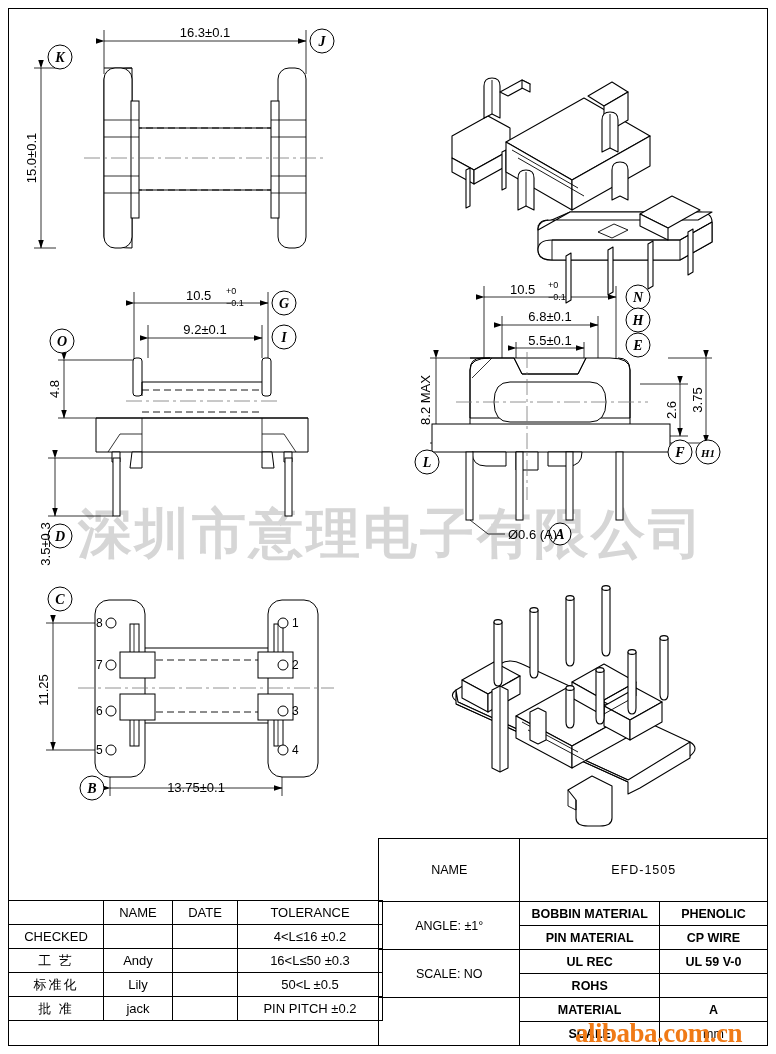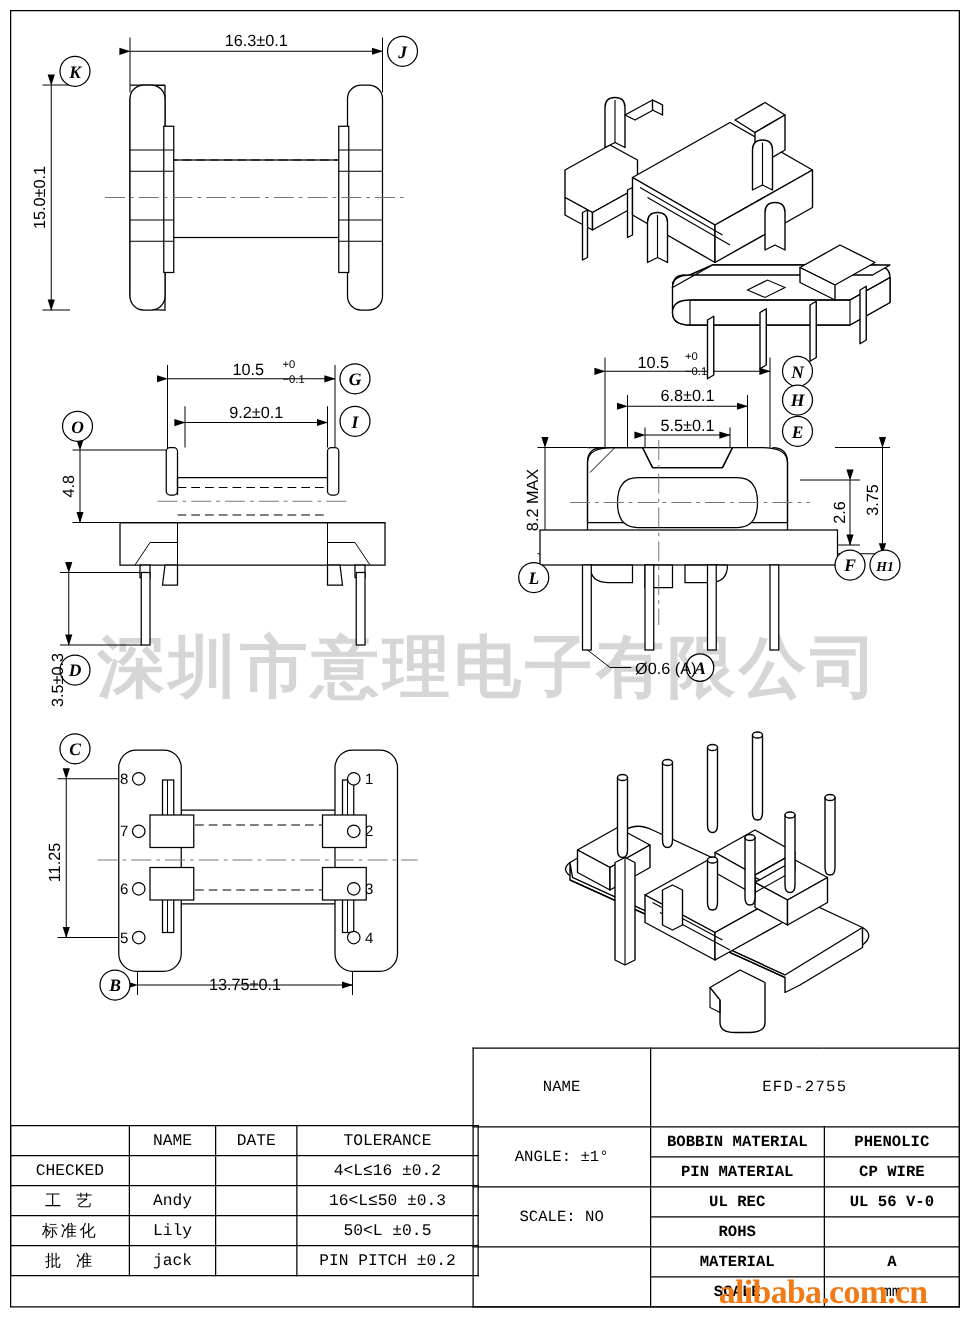--- a/index.html
+++ b/index.html
@@ -28,21 +28,21 @@
   .wm-cn{position:absolute;left:78px;top:498px;width:620px;text-align:center;
          font-family:"DejaVu Sans",sans-serif;font-size:54px;font-weight:bold;
          color:#cfcfcf;letter-spacing:3px;white-space:nowrap;opacity:.85;}
   .wm-ali{position:absolute;left:575px;top:1018px;font-family:"Liberation Serif",serif;
           font-size:27px;font-weight:bold;color:#f07a16;letter-spacing:-0.5px;
           white-space:nowrap;}
   
   #titleblock{position:absolute;left:8px;top:838px;width:760px;height:208px;}
   table.tb{border-collapse:collapse;position:absolute;}
   table.tb td{border:1.1px solid #000;text-align:center;vertical-align:middle;
-              font-family:Liberation Mono, monospace;padding:0;}
+              font-family:Liberation Sans, sans-serif;padding:0;}
   
   #tbl-left{left:0px;top:62px;}
   #tbl-left td{height:23px;font-size:13px;}
   .cn{font-family:"DejaVu Sans",sans-serif;font-size:12px;letter-spacing:2px;}
   .hdr{font-size:14px;}
   .tolcell{font-size:12.5px;white-space:nowrap;}
   
   #tbl-right{left:370px;top:0px;}
   #tbl-right td{font-size:12.5px;}
   .bigname{font-family:"Liberation Serif",serif;font-size:31px;letter-spacing:1px;}
@@ -448,35 +448,35 @@
         <td></td>
         <td class="tolcell">PIN PITCH  ±0.2</td>
       </tr>
     </tbody>
       </table>
 
     <table class="tb" id="tbl-right">
       <tbody>
           <tr>
         <td style="width:142px;height:62px">NAME</td>
-        <td class="bigname" colspan="2" style="width:248px;height:62px">EFD-2755</td>
+        <td class="bigname" colspan="2" style="width:248px;height:62px">EFD-1505</td>
       </tr>
       <tr>
         <td class="angcell" rowspan="2" style="height:46px">ANGLE:  ±1°</td>
         <td class="matlabel" style="width:140px;height:23px">BOBBIN MATERIAL</td>
         <td class="matval" style="width:108px;height:23px">PHENOLIC</td>
       </tr>
       <tr>
         <td class="matlabel" style="height:23px">PIN MATERIAL</td>
         <td class="matval" style="height:23px">CP WIRE</td>
       </tr>
       <tr>
         <td class="angcell" rowspan="2" style="height:46px">SCALE:  NO</td>
         <td class="matlabel" style="height:23px">UL REC</td>
-        <td class="matval" style="height:23px">UL 56 V-0</td>
+        <td class="matval" style="height:23px">UL 59 V-0</td>
       </tr>
       <tr>
         <td class="matlabel" style="height:23px">ROHS</td>
         <td class="matval" style="height:23px"></td>
       </tr>
       <tr>
         <td rowspan="2" style="height:46px">
           <svg width="110" height="42" viewBox="0 0 110 42">
             <line x1="4" y1="21" x2="106" y2="21" stroke="#000" stroke-width="1.6"></line>
             <line x1="29" y1="3" x2="29" y2="39" stroke="#000" stroke-width="1.6"></line>

